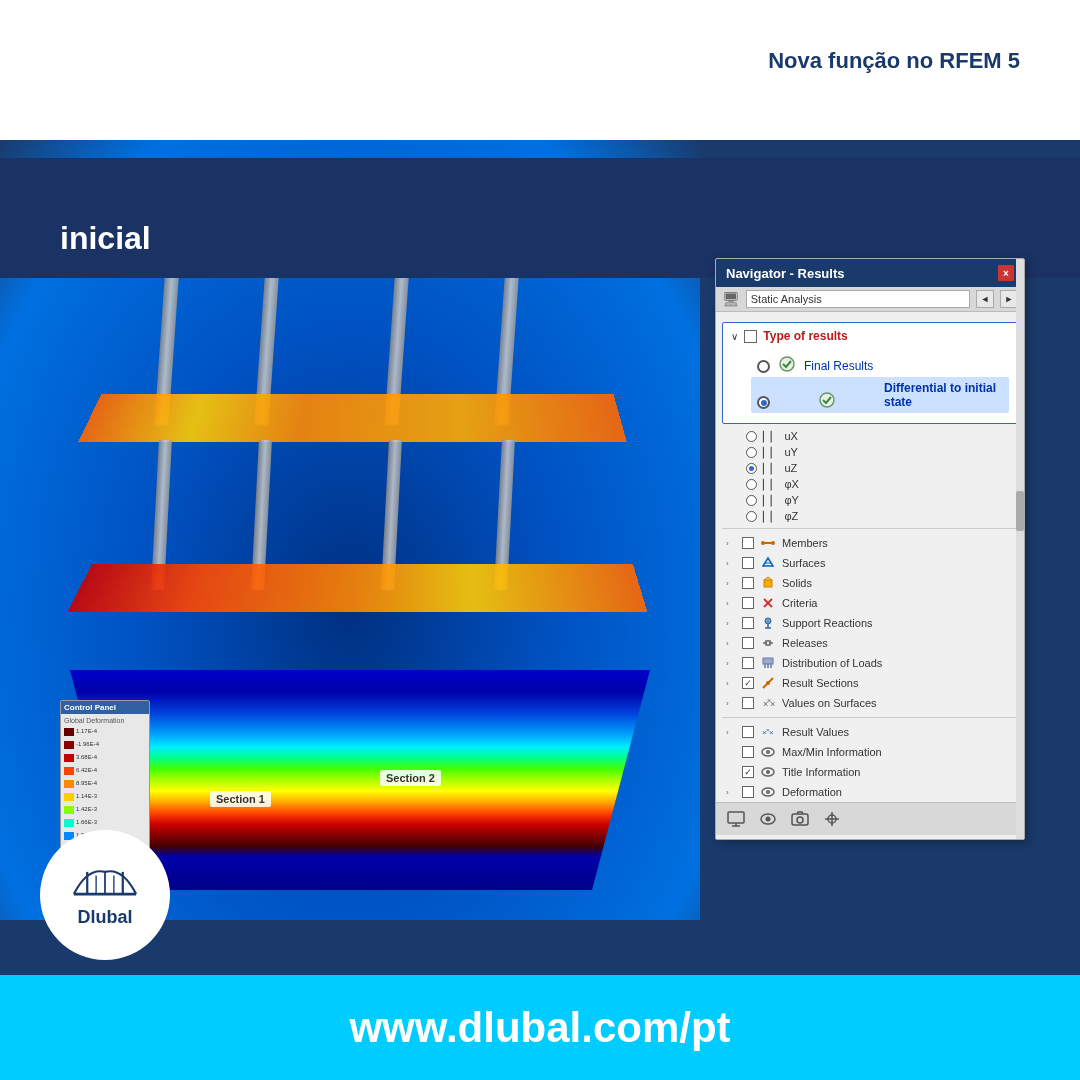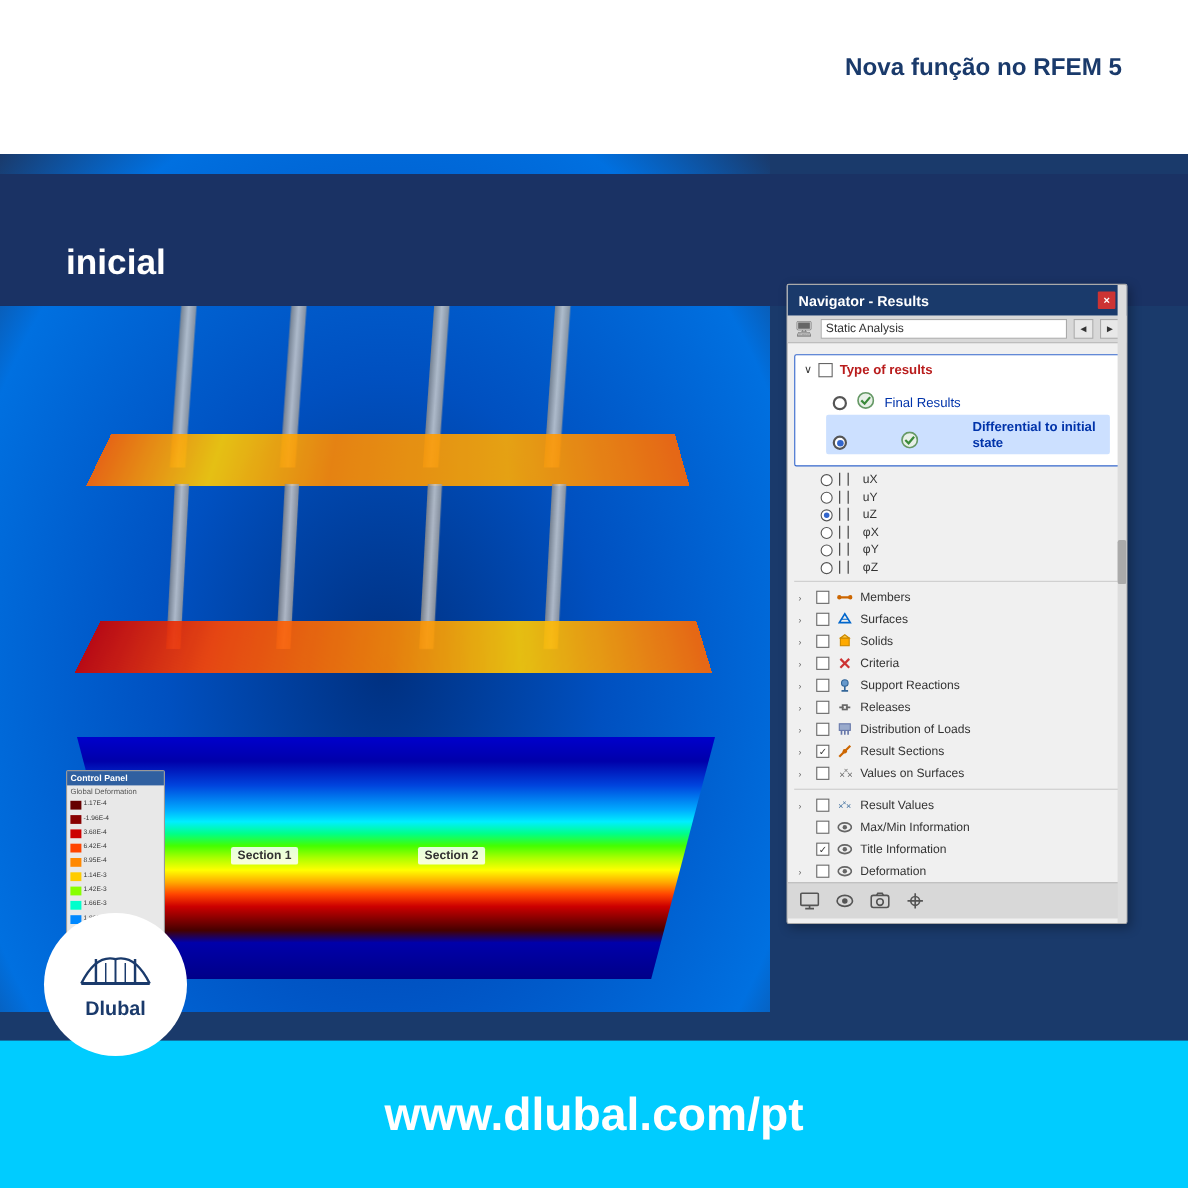--- a/index.html
+++ b/index.html
@@ -456,21 +456,21 @@
       justify-content: center;
       font-size: 14px;
       cursor: pointer;
       color: #333;
     }
 
     
     .footer-area {
       position: absolute;
       bottom: 0; left: 0; right: 0;
-      height: 134px;
+      height: 105px;
       background: #00ccff;
       z-index: 5;
       display: flex;
       align-items: center;
       justify-content: center;
     }
 
     .footer-url {
       font-size: 42px;
       font-weight: 700;
@@ -556,21 +556,21 @@
 
     <div class="column" style="width:13px;height:150px;top:250px;left:115px;transform:skewX(-3deg);"></div>
     <div class="column" style="width:13px;height:150px;top:250px;left:215px;transform:skewX(-3deg);"></div>
     <div class="column" style="width:13px;height:150px;top:250px;left:345px;transform:skewX(-3deg);"></div>
     <div class="column" style="width:13px;height:150px;top:250px;left:458px;transform:skewX(-3deg);"></div>
 
     <div class="slab-mid2"></div>
 
     <div class="base-bottom"></div>
 
-    <div class="section-label" style="top:580px;left:170px;">Section 1</div>
+    <div class="section-label" style="top:601px;left:170px;">Section 1</div>
     <div class="section-label" style="top:580px;left:340px;">Section 2</div>
   </div>
 
   <div class="control-panel">
     <div class="control-panel-title">Control Panel</div>
     <div style="font-size:7px;color:#555;margin-bottom:2px;">Global Deformation</div>
     <div style="display:flex;flex-direction:column;gap:1px;">
       <div class="color-bar">
           <div class="color-swatch" style="background:#660000;"></div>
           <span style="font-size:6px;">1.17E-4</span>

